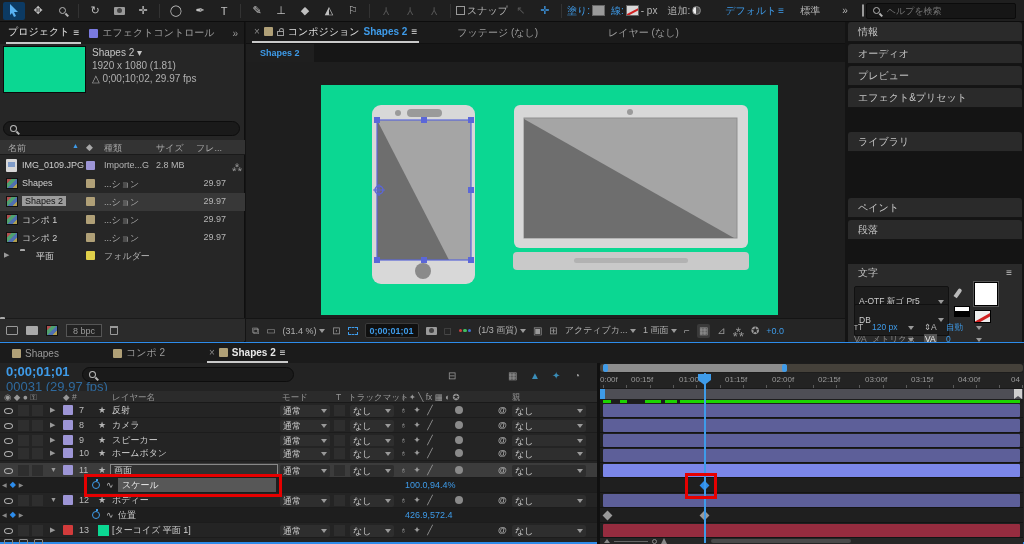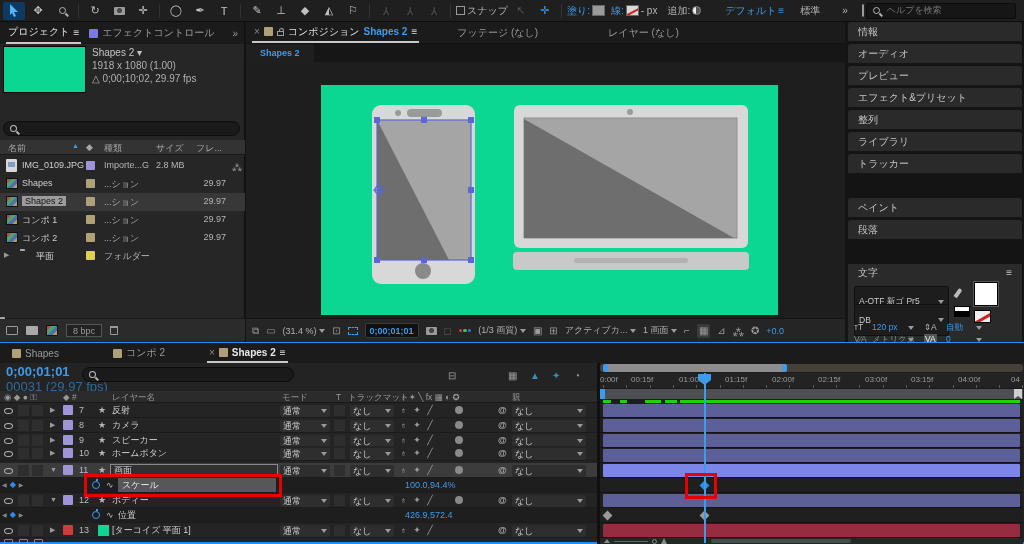--- a/index.html
+++ b/index.html
@@ -6,21 +6,21 @@
   --accent:#3e9be9; --comp-green:#0bd792; --bar:#5d5f99; --bar-sel:#7b86e8;
   --bar-red:#962c3f; --lav:#9d95d6; --tan:#b0a077; --yel:#e0d04a; --lred:#d23b3b;
   --kf:#2d8ceb; --ann:#e60000;
 }
 *{box-sizing:border-box}
 html,body{margin:0;padding:0}
 body{width:1024px;height:544px;background:#141414;color:#c9c9c9;
   font-family:"Liberation Sans",sans-serif;font-size:10px;position:relative;overflow:hidden}
 .abs{position:absolute}
 .cv{display:inline-block;width:0;height:0;border-left:3px solid transparent;border-right:3px solid transparent;border-top:4px solid #9a9a9a;vertical-align:middle}
-input{font-family:Liberation Mono, monospace}
+input{font-family:Liberation Sans, sans-serif}
 
 #toolbar{left:0;top:0;width:1024px;height:22px;background:#1f1f1f;border-bottom:1px solid #0d0d0d;display:flex;align-items:center;gap:2px;padding:0 3px;color:#b5b5b5}
 .tool{width:22px;height:18px;display:flex;align-items:center;justify-content:center;border-radius:2px;font-size:11px;color:#c0c0c0}
 .tool.active{background:#0c3a63;color:#58b1f2}
 .tsep{width:1px;height:14px;background:#333;margin:0 3px}
 .dim{color:#555}
 .mag{display:inline-block;width:7px;height:7px;border:1.4px solid #b5b5b5;border-radius:50%;position:relative}
 .mag::after{content:"";position:absolute;width:4px;height:1.5px;background:#b5b5b5;left:5px;top:6px;transform:rotate(45deg)}
 .swatch{display:inline-block;width:13px;height:11px;background:#9a9a9a;border:1px solid #666;vertical-align:middle}
 .swatch.none{background:#d9d9d9;position:relative;overflow:hidden}
@@ -229,21 +229,21 @@
       </span>
     <span class="ptab">
         <i class="sq" style="background:#7a7ae0"></i>
         <span>エフェクトコントロール</span>
       </span>
     <span style="margin-left:auto">»</span>
   </div>
   <div id="proj-thumb" class="abs"></div>
   <div class="compinfo abs">
     <div>Shapes 2 ▾</div>
-    <div style="color:#b0b0b0">1918 x 1080 (1.00)</div>
+    <div style="color:#b0b0b0">1920 x 1080 (1.81)</div>
     <div style="color:#b0b0b0">△ 0;00;10;02, 29.97 fps</div>
   </div>
   <div id="proj-search" class="searchbox abs">
     <i class="mag"></i>
     <input style="">
   </div>
   <div id="proj-head" class="abs">
     <span style="left:8px">名前</span>
     <span style="left:72px;color:var(--accent);font-size:7px">▲</span>
     <span style="left:86px">◆</span>
@@ -395,23 +395,21 @@
     <span class="vic">✪</span>
     <span style="color:var(--accent)">+0.0</span>
   </div>
 </div>
 
 <div id="rightbar" class="abs">
   <div class="rp" style="top:0">情報</div>
   <div class="rp" style="top:22px">オーディオ</div>
   <div class="rp" style="top:66px">エフェクト&amp;プリセット</div>
   <div class="rp" style="top:44px">プレビュー</div>
-  <div class="rp" style="top:88px">整列</div>
   <div class="rp" style="top:110px">ライブラリ</div>
-  <div class="rp" style="top:132px">トラッカー</div>
   <div class="rp" style="top:176px">ペイント</div>
   <div class="rp" style="top:198px">段落</div>
 
   <div id="charpanel">
     <div class="hd">
         <span>文字</span>
         <span>≡</span>
       </div>
     <div class="fsel" style="left:6px;top:22px;width:95px">
         <span>A-OTF 新ゴ Pr5</span>

